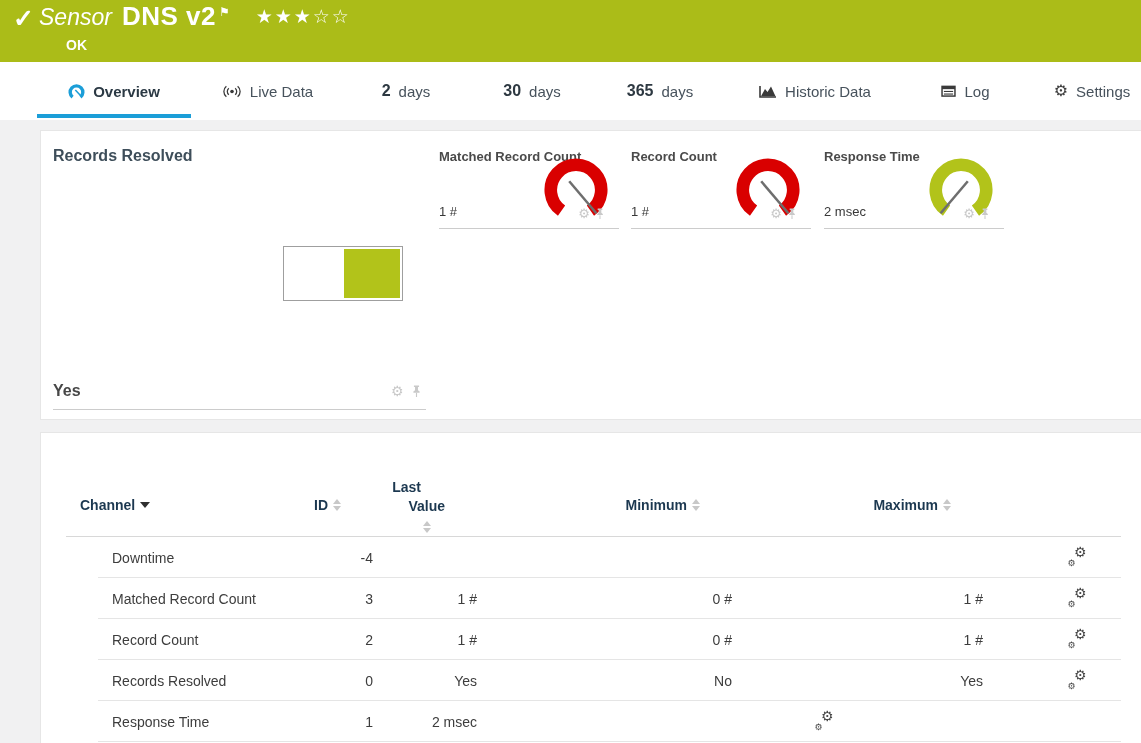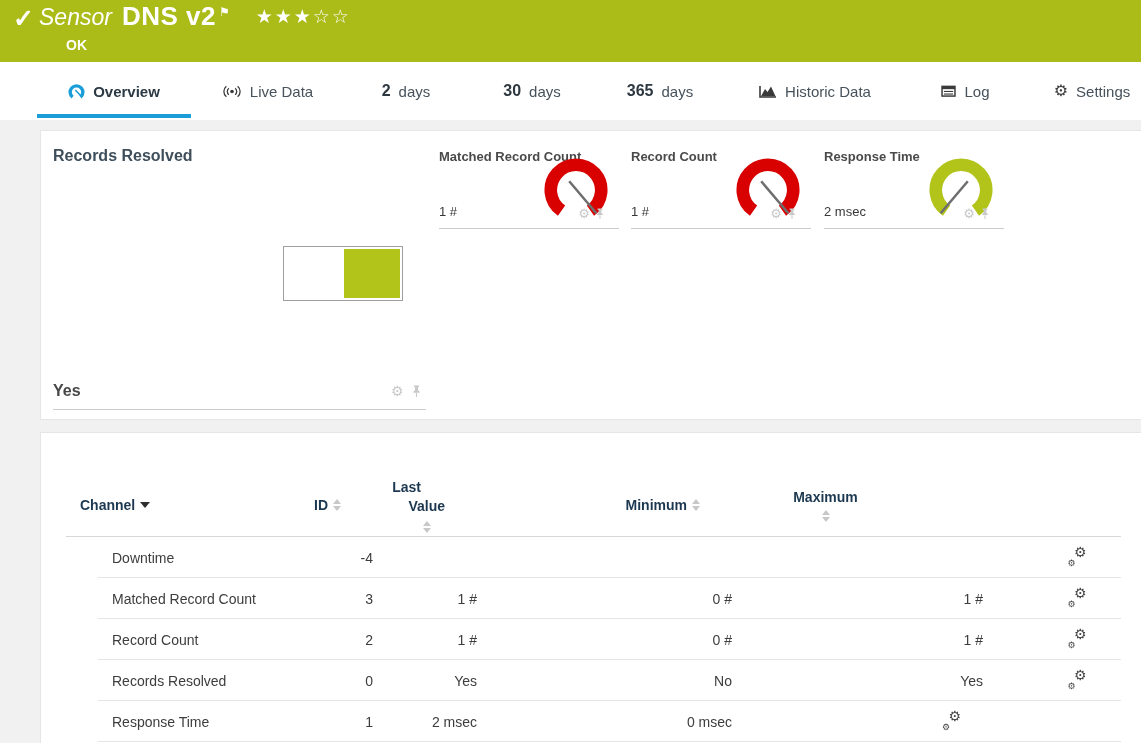--- a/index.html
+++ b/index.html
@@ -66,21 +66,21 @@
            font-size:14px; font-weight:bold; color:#1c3850; }
   .thead::after { content:""; position:absolute; left:25px; right:20px; bottom:0; height:1px; background:#d8d8d8; }
   .tbody { position:absolute; left:0; top:104px; right:0;margin-left:32px; }
   .trow { display:flex; align-items:center; height:41px; position:relative; font-size:14px; color:#3d3d3d; }
   .trow::after { content:""; position:absolute; left:25px; right:20px; bottom:0; height:1px; background:#e5e5e5; }
 
   .cell-channel { width:200px; margin-left:39px; text-align:left; }
   .cell-id { width:61px; text-align:right; }
   .cell-last { width:104px; text-align:right; }
   .cell-min { width:255px; text-align:right; }
-  .cell-max { width:251px; text-align:right;flex-direction:column; }
+  .cell-max { width:251px; text-align:right; }
   .cell-gear { flex:1; display:flex; justify-content:center; padding-left:30px; }
 
   .hcell { display:flex; align-items:center; justify-content:flex-end; gap:5px; cursor:pointer; }
   .hcell.left { justify-content:flex-start; }
   .lv-stack { display:flex; flex-direction:column; align-items:flex-end; line-height:19px; }
   .lv-line1 { margin-right:24px; }
   .lv-line2 { display:flex; align-items:center; gap:5px;flex-direction:column; }
 
   .sort { display:inline-flex; flex-direction:column; gap:2px; }
   .sort i { display:block; width:0; height:0; border-left:4px solid transparent; border-right:4px solid transparent; }
@@ -332,21 +332,20 @@
       <span class="row-gear">
         <span class="gear-big">⚙</span>
         <span class="gear-small">⚙</span>
       </span>
     </div>
   </div>
       <div class="trow">
     <div class="cell-channel">Response Time</div>
     <div class="cell-id">1</div>
     <div class="cell-last">2 msec</div>
-    <div class="cell-min">0 msec</div>
     <div class="cell-gear">
       <span class="row-gear">
         <span class="gear-big">⚙</span>
         <span class="gear-small">⚙</span>
       </span>
     </div>
   </div>
     </div>
 </div>
 

